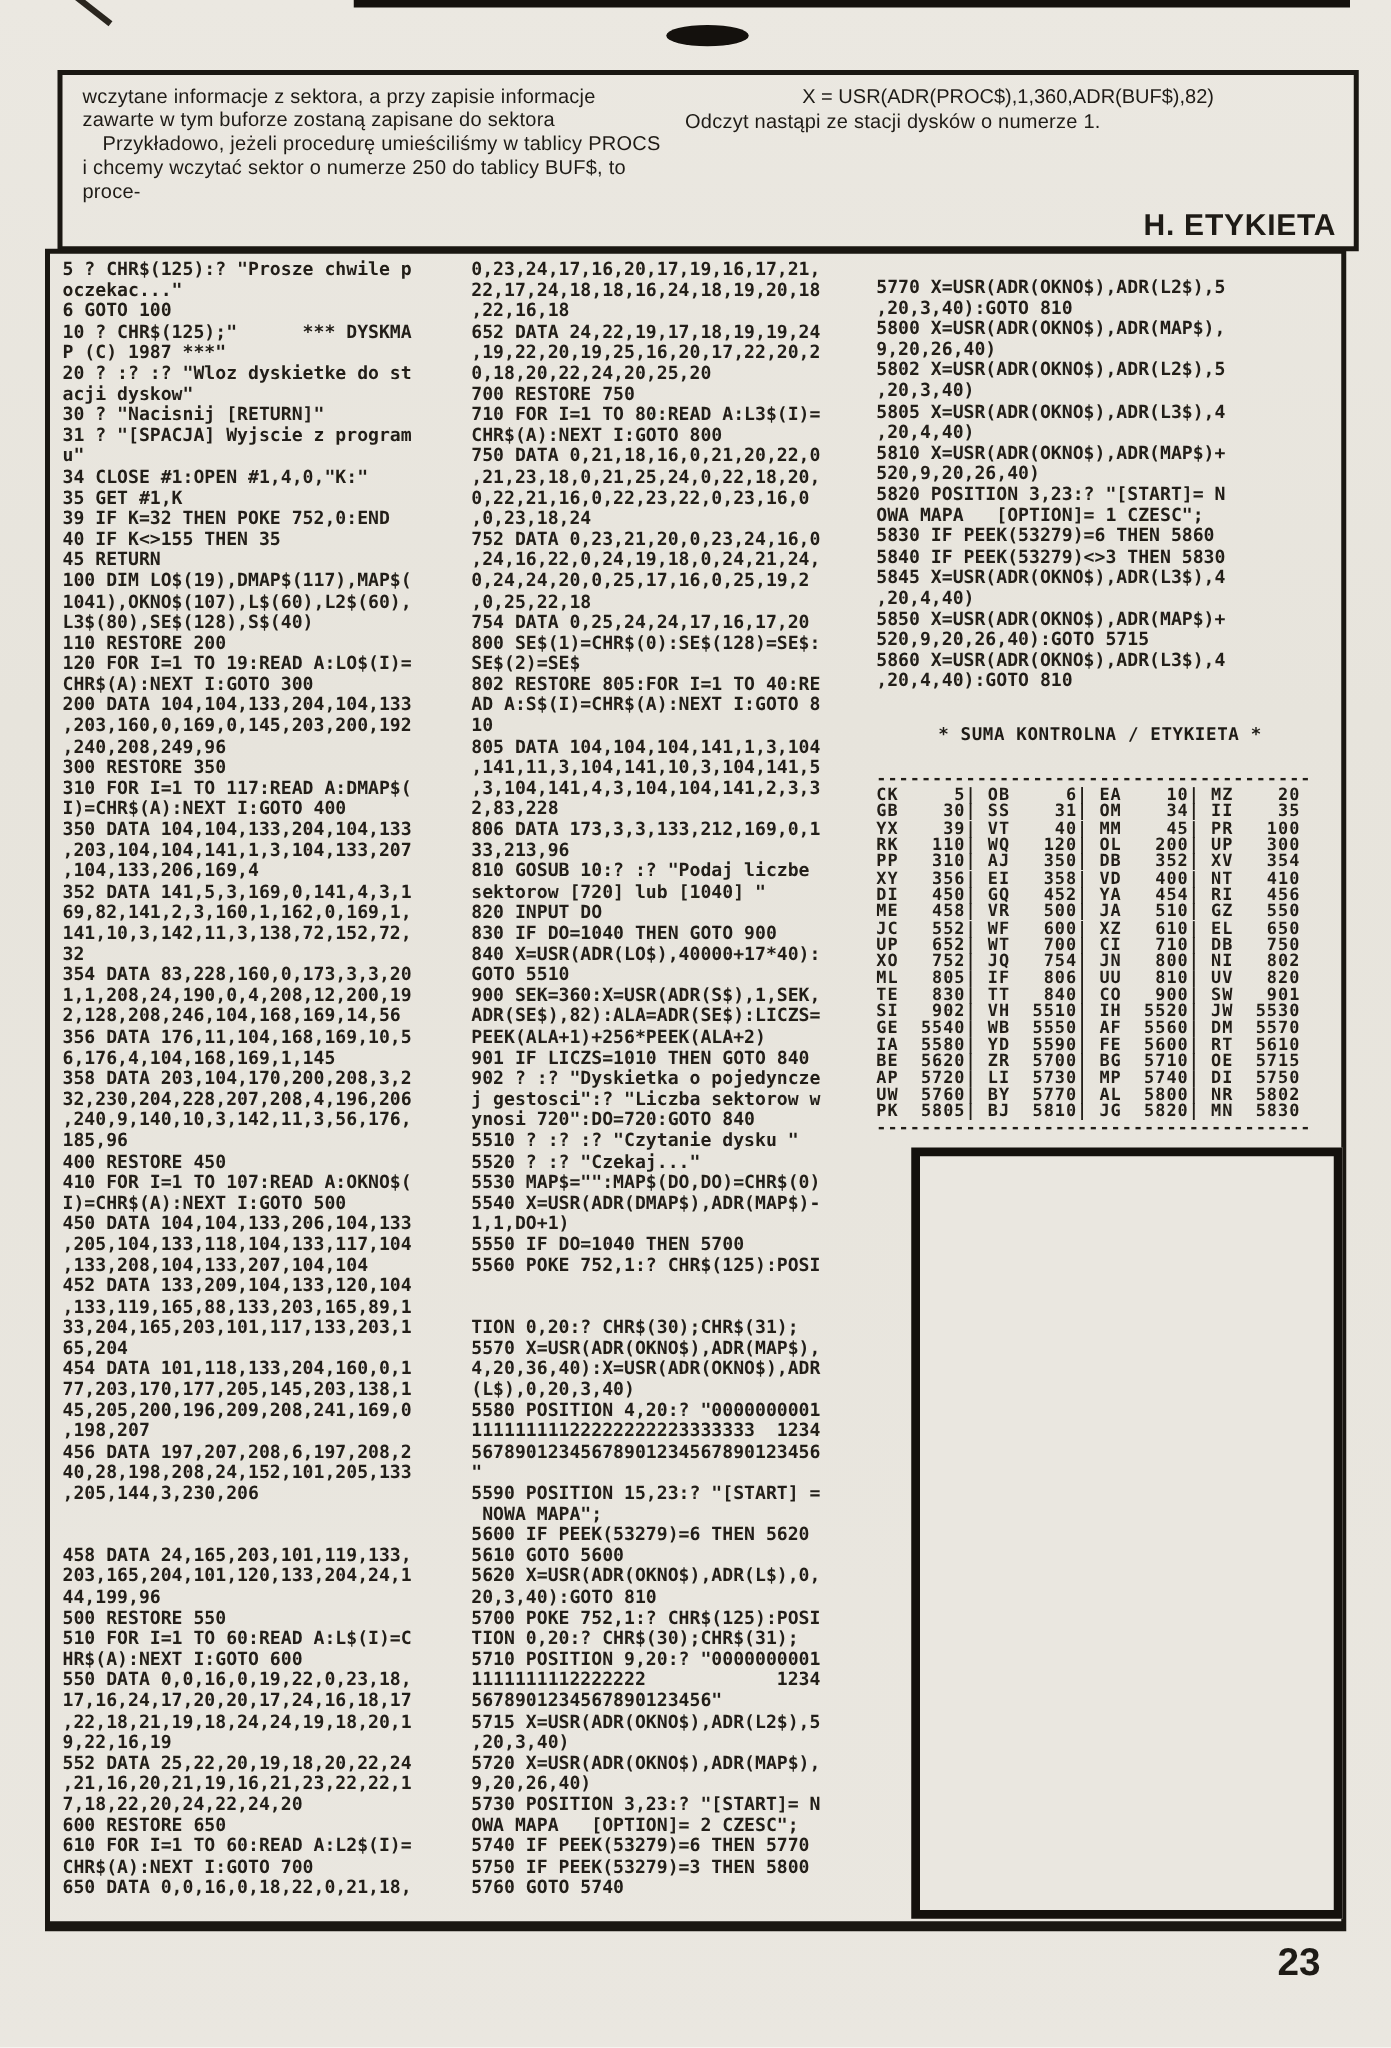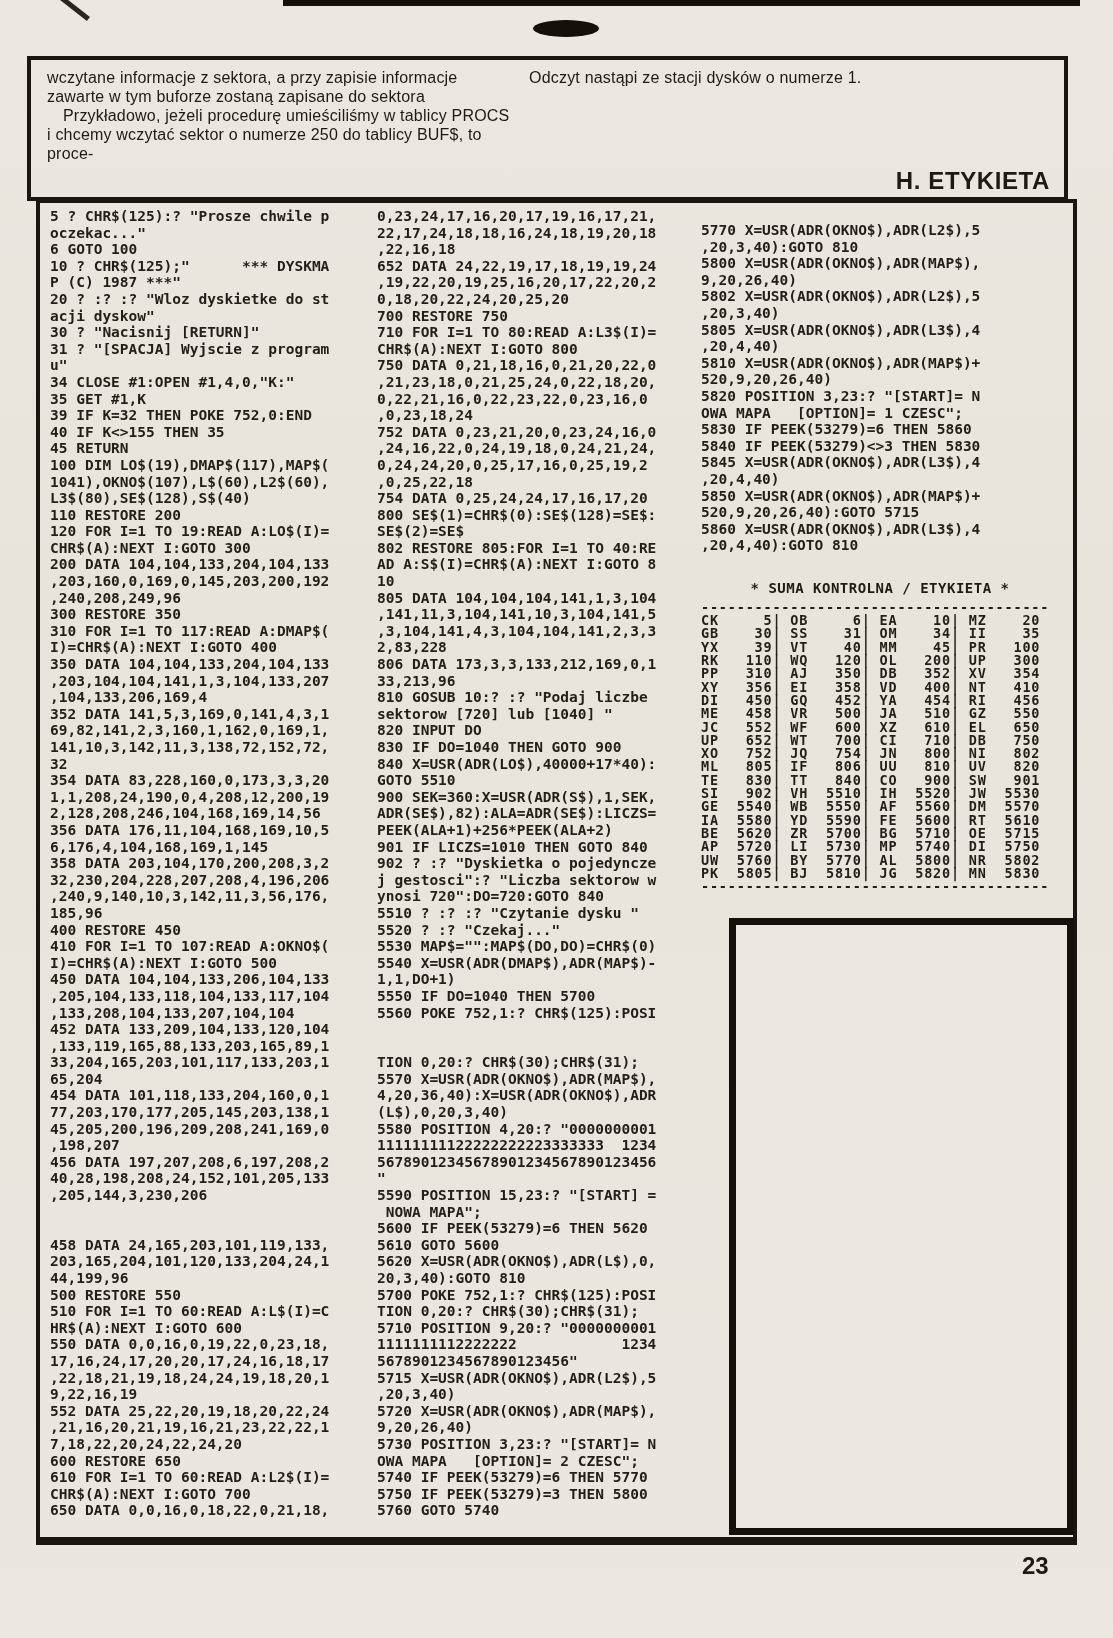--- a/index.html
+++ b/index.html
@@ -10,21 +10,21 @@
     font-family:"Liberation Sans",sans-serif;
     color:#1e1b16;
   }
   
   .artifact-bar{position:absolute;background:#14110d;}
   .artifact-blob{position:absolute;background:#14110d;border-radius:50%;}
   .artifact-tick{position:absolute;background:#2a261f;transform:rotate(38deg);}
 
   
   .intro-box{
-    position:absolute;left:27px;top:56px;width:1041px;height:145px;
+    position:absolute;left:46px;top:56px;width:1041px;height:145px;
     border:4px solid #1a1712;box-sizing:border-box;
     display:flex;gap:16px;padding:8px 14px 2px 16px;
   }
   .intro-left{width:466px;}
   .intro-right{flex:1;position:relative;padding-right:4px;}
   .intro-box p{margin:0;font-size:16px;line-height:19px;letter-spacing:0.2px;}
   .ind{text-indent:16px;}
   .faded{opacity:0.35;filter:blur(0.4px);}
   .formula{text-align:center;font-size:16px;line-height:20px;}
   .author{
@@ -45,50 +45,51 @@
     position:absolute;top:5px;margin:0;white-space:pre;
     font-size:14.5px;line-height:16.6px;letter-spacing:0;
   }
   .col1{left:10px;width:326px;}
   .col2{left:337px;width:324px;}
   .col3-wrap{position:absolute;left:661px;top:19px;width:374px;}
   .col3-wrap pre{margin:0;white-space:pre;font-size:14.5px;line-height:16.6px;}
   .table-title{
     font-family:"DejaVu Sans Mono",monospace;font-weight:bold;
     font-size:14px;text-align:center;width:358px;
-    margin-top:26px;margin-bottom:5px;letter-spacing:0.5px;
+    margin-top:26px;margin-bottom:21px;letter-spacing:0.5px;
   }
   #table-body{
     font-size:13.5px !important;line-height:13.3px !important;
     letter-spacing:0.8px;
   }
   .empty-figure-box{
     position:absolute;left:689px;top:715px;width:345px;height:617px;
     border:7px solid #14110d;box-sizing:border-box;background:#eae7e0;
   }
   .page-number{
     position:absolute;left:1022px;top:1552px;
-    font-weight:bold;font-size:24px;
+    font-weight:bold;font-size:31px;
   }
 </style>
 </head>
 <body>
 
 <div class="page">
 
   <div class="artifact-bar" style="left:283px;top:0;width:797px;height:6px;"></div>
   <div class="artifact-blob" style="left:533px;top:20px;width:66px;height:17px;"></div>
   <div class="artifact-tick" style="left:58px;top:6px;width:34px;height:5px;"></div>
 
   <div class="intro-box">
     <div class="intro-left">
       <p>wczytane informacje z sektora, a przy zapisie informacje zawarte w tym buforze zostaną zapisane do sektora</p>
       <p class="ind">Przykładowo, jeżeli procedurę umieściliśmy w tablicy PROCS i chcemy wczytać sektor o numerze 250 do tablicy BUF$, to proce-</p>
     </div>
     <div class="intro-right">
+      <div class="formula">X  =  USR(ADR(PROC$),1,360,ADR(BUF$),82)</div>
       <p>Odczyt nastąpi ze stacji dysków o numerze 1.</p>
       <div class="author">H. ETYKIETA</div>
     </div>
   </div>
 
   <div class="listing-box">
     <pre class="col col1">5 ? CHR$(125):? "Prosze chwile p
 oczekac..."
 6 GOTO 100
 10 ? CHR$(125);"      *** DYSKMA

